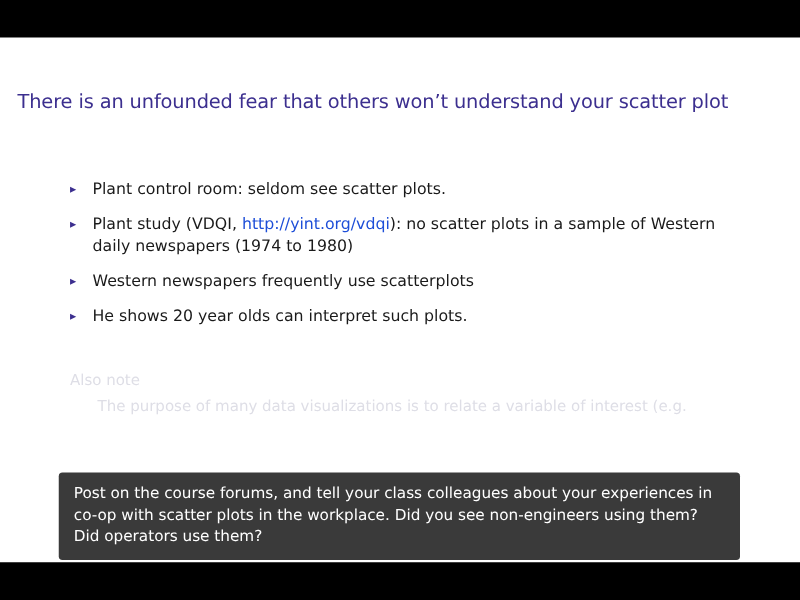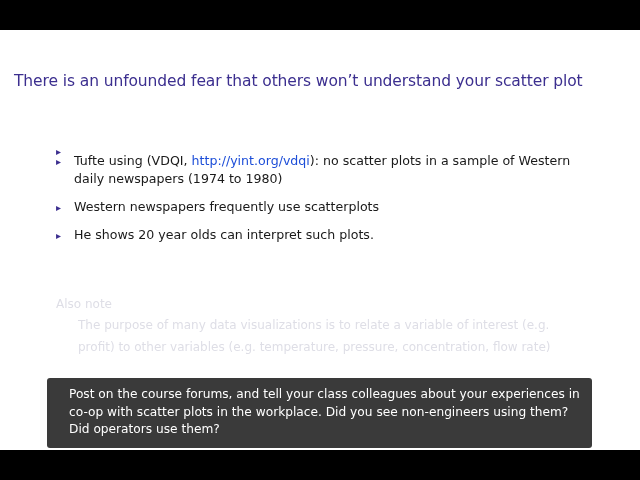--- a/index.html
+++ b/index.html
@@ -80,21 +80,21 @@
   .faded .findent {
     padding-left: 22px;
   }
   .callout {
     position: absolute;
     left: 47px;
     top: 348px;
     width: 545px;
     background: #3a3a3a;
     border-radius: 3px;
-    padding: 8px 10px 9px 22px;
+    padding: 8px 10px 9px 12px;
     box-sizing: border-box;
     color: #ffffff;
     font-size: 12.2px;
     line-height: 1.45;
   }
   .bar-top {
     position: absolute;
     left: 0; top: 0;
     width: 640px; height: 30px;
     background: #000;
@@ -114,43 +114,43 @@
   <div class="bar-top"></div>
 
   <div class="slide">
 
     <div class="title">There is an unfounded fear that others won’t understand your scatter plot</div>
 
     <div class="bullets">
 
       <div class="bullet">
         <span class="marker">▸</span>
+        <span>Plant control room:  seldom see scatter plots.</span>
       </div>
 
       <div class="bullet">
         <span class="marker">▸</span>
-        <span>Tufte using (VDQI, </span><span class="link">http://yint.org/vdqi</span><span>): no scatter plots in a sample of Western daily newspapers (1974 to 1980)</span>
+        <span>Plant study (VDQI, </span><span class="link">http://yint.org/vdqi</span><span>): no scatter plots in a sample of Western daily newspapers (1974 to 1980)</span>
       </div>
 
       <div class="bullet">
         <span class="marker">▸</span>
         <span>Western newspapers frequently use scatterplots</span>
       </div>
 
       <div class="bullet">
         <span class="marker">▸</span>
         <span>He shows 20 year olds can interpret such plots.</span>
       </div>
 
     </div>
 
     <div class="faded">
       <div class="fline">Also note</div>
       <div class="fline findent">The purpose of many data visualizations is to relate a variable of interest (e.g.</div>
-      <div class="fline findent">profit) to other variables (e.g. temperature, pressure, concentration, flow rate)</div>
     </div>
 
     <div class="callout">Post on the course forums, and tell your class colleagues about your experiences in co-op with scatter plots in the workplace. Did you see non-engineers using them? Did operators use them?</div>
 
   </div>
 
   <div class="bar-bottom"></div>
 
 </div>
 

